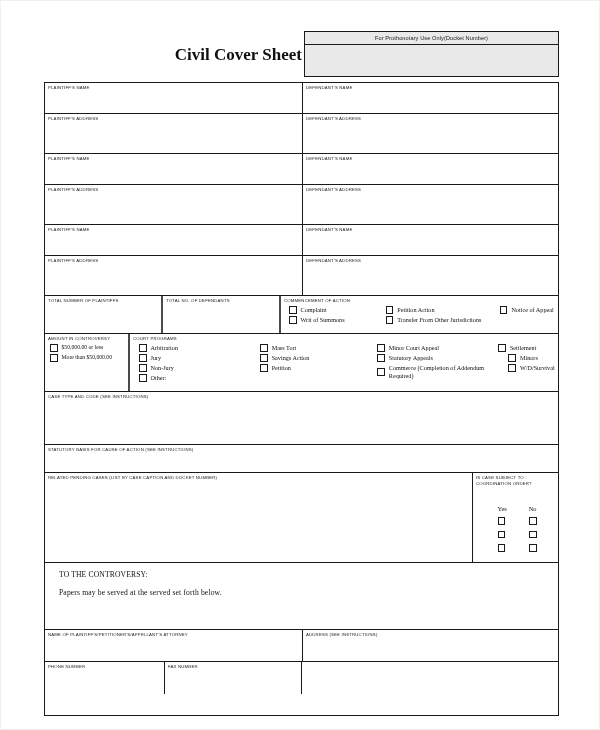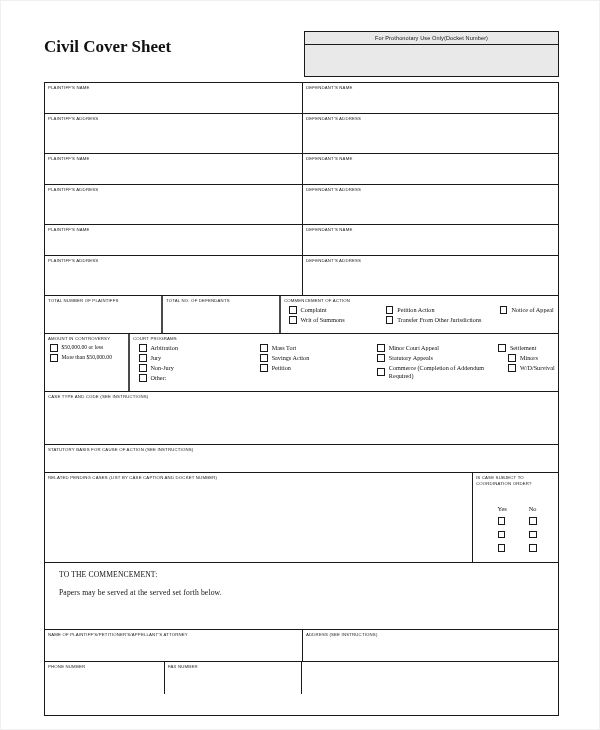--- a/index.html
+++ b/index.html
@@ -31,23 +31,23 @@
     font-size: 5.6px;
     text-align: center;
     line-height: 13px;
     color: #1a1a1a;
     letter-spacing: .1px;
   }
 
   
   #doc-title {
     position: absolute;
-    left: 43px; top: 36px;
+    left: 43px; top: 44px;
     width: 258px;
-    text-align: left;
+    text-align: right;
     font-family: "Liberation Serif", serif;
     font-weight: bold;
     font-size: 17px;
     color: #111;
   }
 
   
   #frame {
     position: absolute;
     left: 43px; top: 81px;
@@ -399,21 +399,21 @@
           <div class="yn-row">
             <span class="cb"></span>
             <span class="cb"></span>
           </div>
         </div>
       </div>
     </div>
 
     <div class="row" id="proth-para-row">
       <div id="proth-para">
-        <div class="para-line">TO THE COMMENCEMENT:</div>
+        <div class="para-line">TO THE CONTROVERSY:</div>
         <div class="para-line">Papers may be served at the served set forth below.</div>
       </div>
     </div>
 
     <div class="row" id="atty-row">
       <div class="cell vdiv" id="atty-name">
         <div class="lbl">NAME OF PLAINTIFF'S/PETITIONER'S/APPELLANT'S ATTORNEY</div>
       </div>
       <div class="cell" id="atty-addr">
         <div class="lbl">ADDRESS (SEE INSTRUCTIONS)</div>

